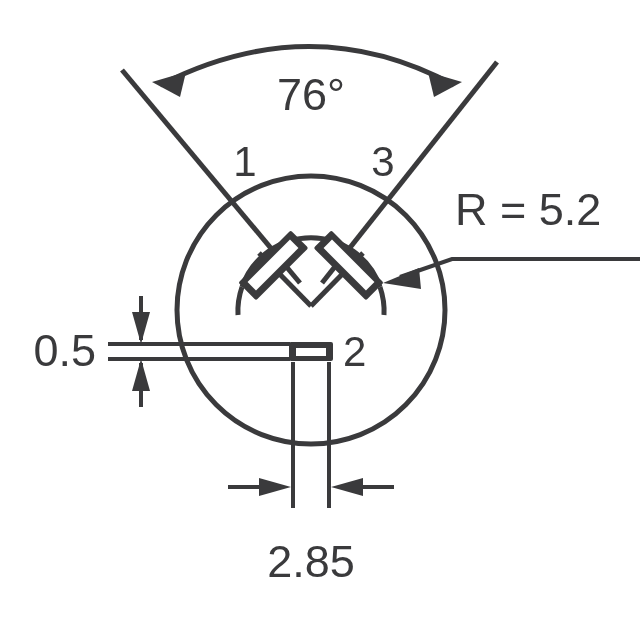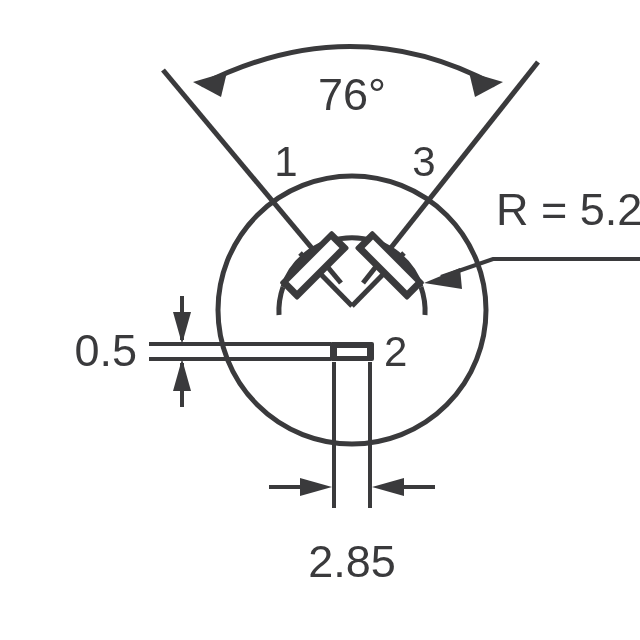--- a/index.html
+++ b/index.html
@@ -11,21 +11,20 @@
     width: 640px;
     height: 640px;
     overflow: hidden;
     font-family: "Liberation Sans", sans-serif;
   }
   #drawing-root {
     position: relative;
     width: 545px;
     height: 640px;
     background: #ffffff;
-    padding-left: 41px;
   }
   svg#tech-drawing {
     display: block;
     width: 640px;
     height: 640px;
   }
   .stroke-line {
     fill: none;
     stroke: #3a3a3c;
     stroke-width: 5;

